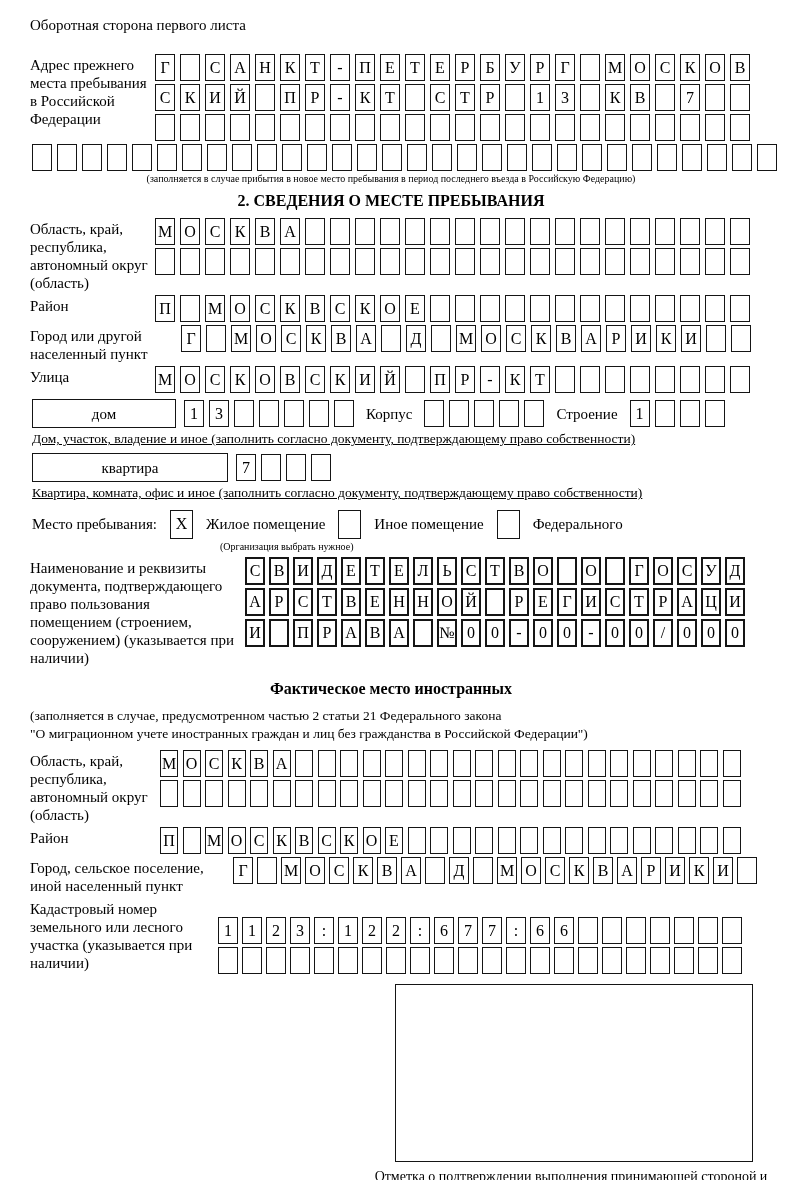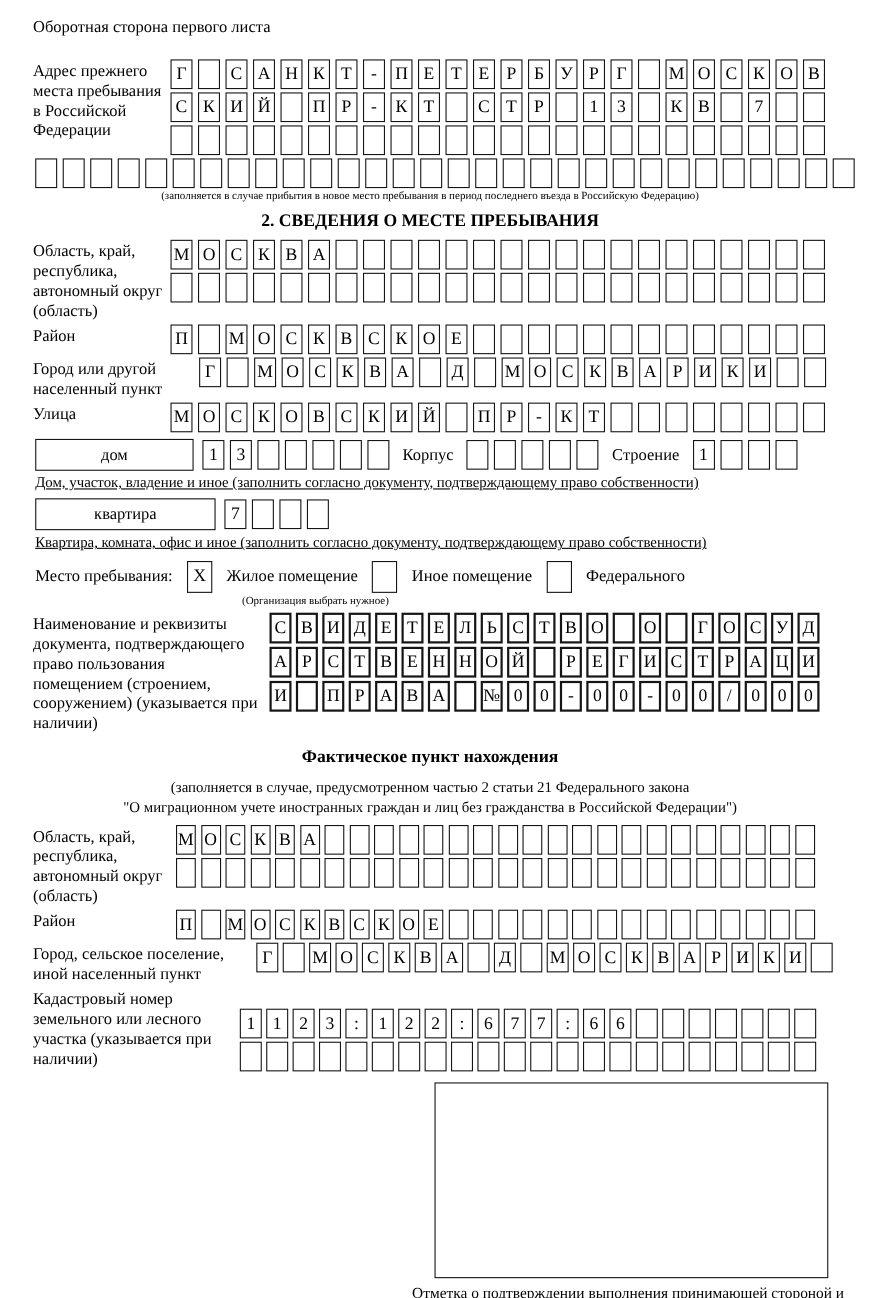--- a/index.html
+++ b/index.html
@@ -39,32 +39,32 @@
   .left-note{font-size:13.5px;margin:3px 0 6px 2px;text-decoration:underline;}
   .sec-title{font-weight:bold;text-align:center;font-size:16px;margin:6px 0 8px 0;}
 
   
   .house-row{display:flex;align-items:center;margin:6px 0 2px 2px;gap:8px;}
   .named-box{
     box-sizing:border-box;border:1.6px solid #151515;height:29px;
     display:flex;align-items:center;justify-content:center;font-size:15px;background:#fff;
   }
   .named-box.house{width:144px;}
-  .named-box.flat{width:164px;}
+  .named-box.flat{width:196px;}
   .inline-lbl{padding:0 4px;}
 
   
   .stay-row{display:flex;align-items:center;gap:13px;margin:8px 0 2px 2px;}
   .chk{
     box-sizing:border-box;width:23px;height:29px;border:1.6px solid #151515;
     display:flex;align-items:center;justify-content:center;font-size:16px;background:#fff;
   }
 
   .fact-head{font-weight:bold;text-align:center;font-size:16px;margin:12px 0 10px 0;}
-  .fact-note{font-size:13.5px;text-align:center;margin:0 0 2px 0;}
+  .fact-note{font-size:13.5px;margin:0 0 2px 0;}
 
   .stamp-wrap{margin-left:365px;margin-top:10px;width:390px;}
   .stamp-box{
     box-sizing:border-box;width:358px;height:178px;border:1.8px solid #151515;background:#fff;
   }
   .stamp-caption{
     width:412px;margin-left:-30px;margin-top:6px;
     font-size:14px;text-align:center;line-height:1.3;
   }
   .mt18{margin-top:19px;}
@@ -465,21 +465,21 @@
           <span class="cell">0</span>
           <span class="cell">0</span>
           <span class="cell">/</span>
           <span class="cell">0</span>
           <span class="cell">0</span>
           <span class="cell">0</span>
         </div>
     </div>
   </div>
 
-  <div class="fact-head">Фактическое пункт нахождения</div>
+  <div class="fact-head">Фактическое место иностранных</div>
   <div class="fact-note">(заполняется в случае, предусмотренном частью 2 статьи 21 Федерального закона</div>
   <div class="fact-note" style="margin-bottom:8px;">"О миграционном учете иностранных граждан и лиц без гражданства в Российской Федерации")</div>
 
   <div class="frow">
     <div class="lbl" style="width:130px;">Область, край, республика, автономный округ (область)</div>
     <div class="rows">
       <div class="cells narrow">
           <span class="cell">М</span>
           <span class="cell">О</span>
           <span class="cell">С</span>

